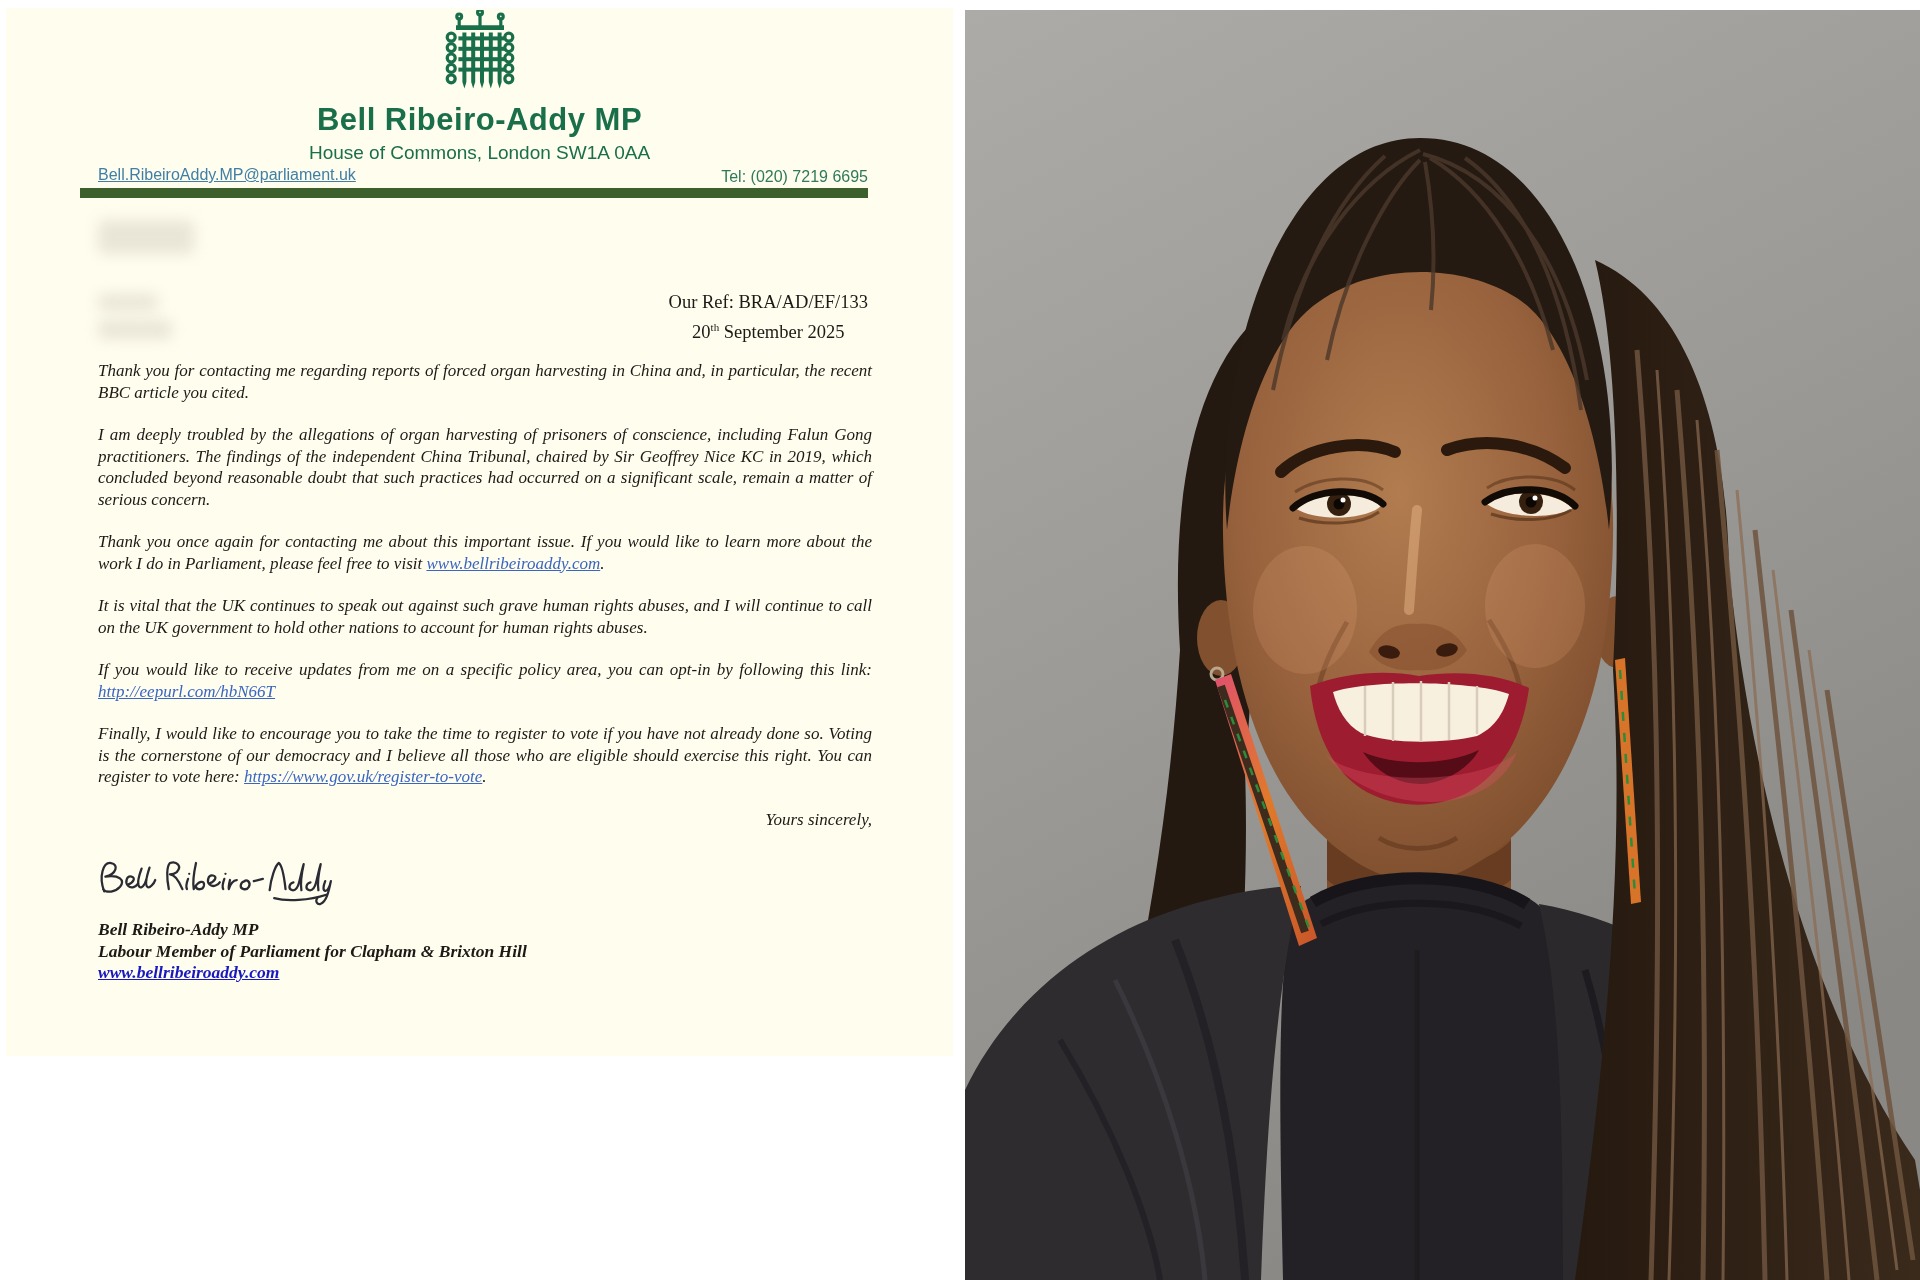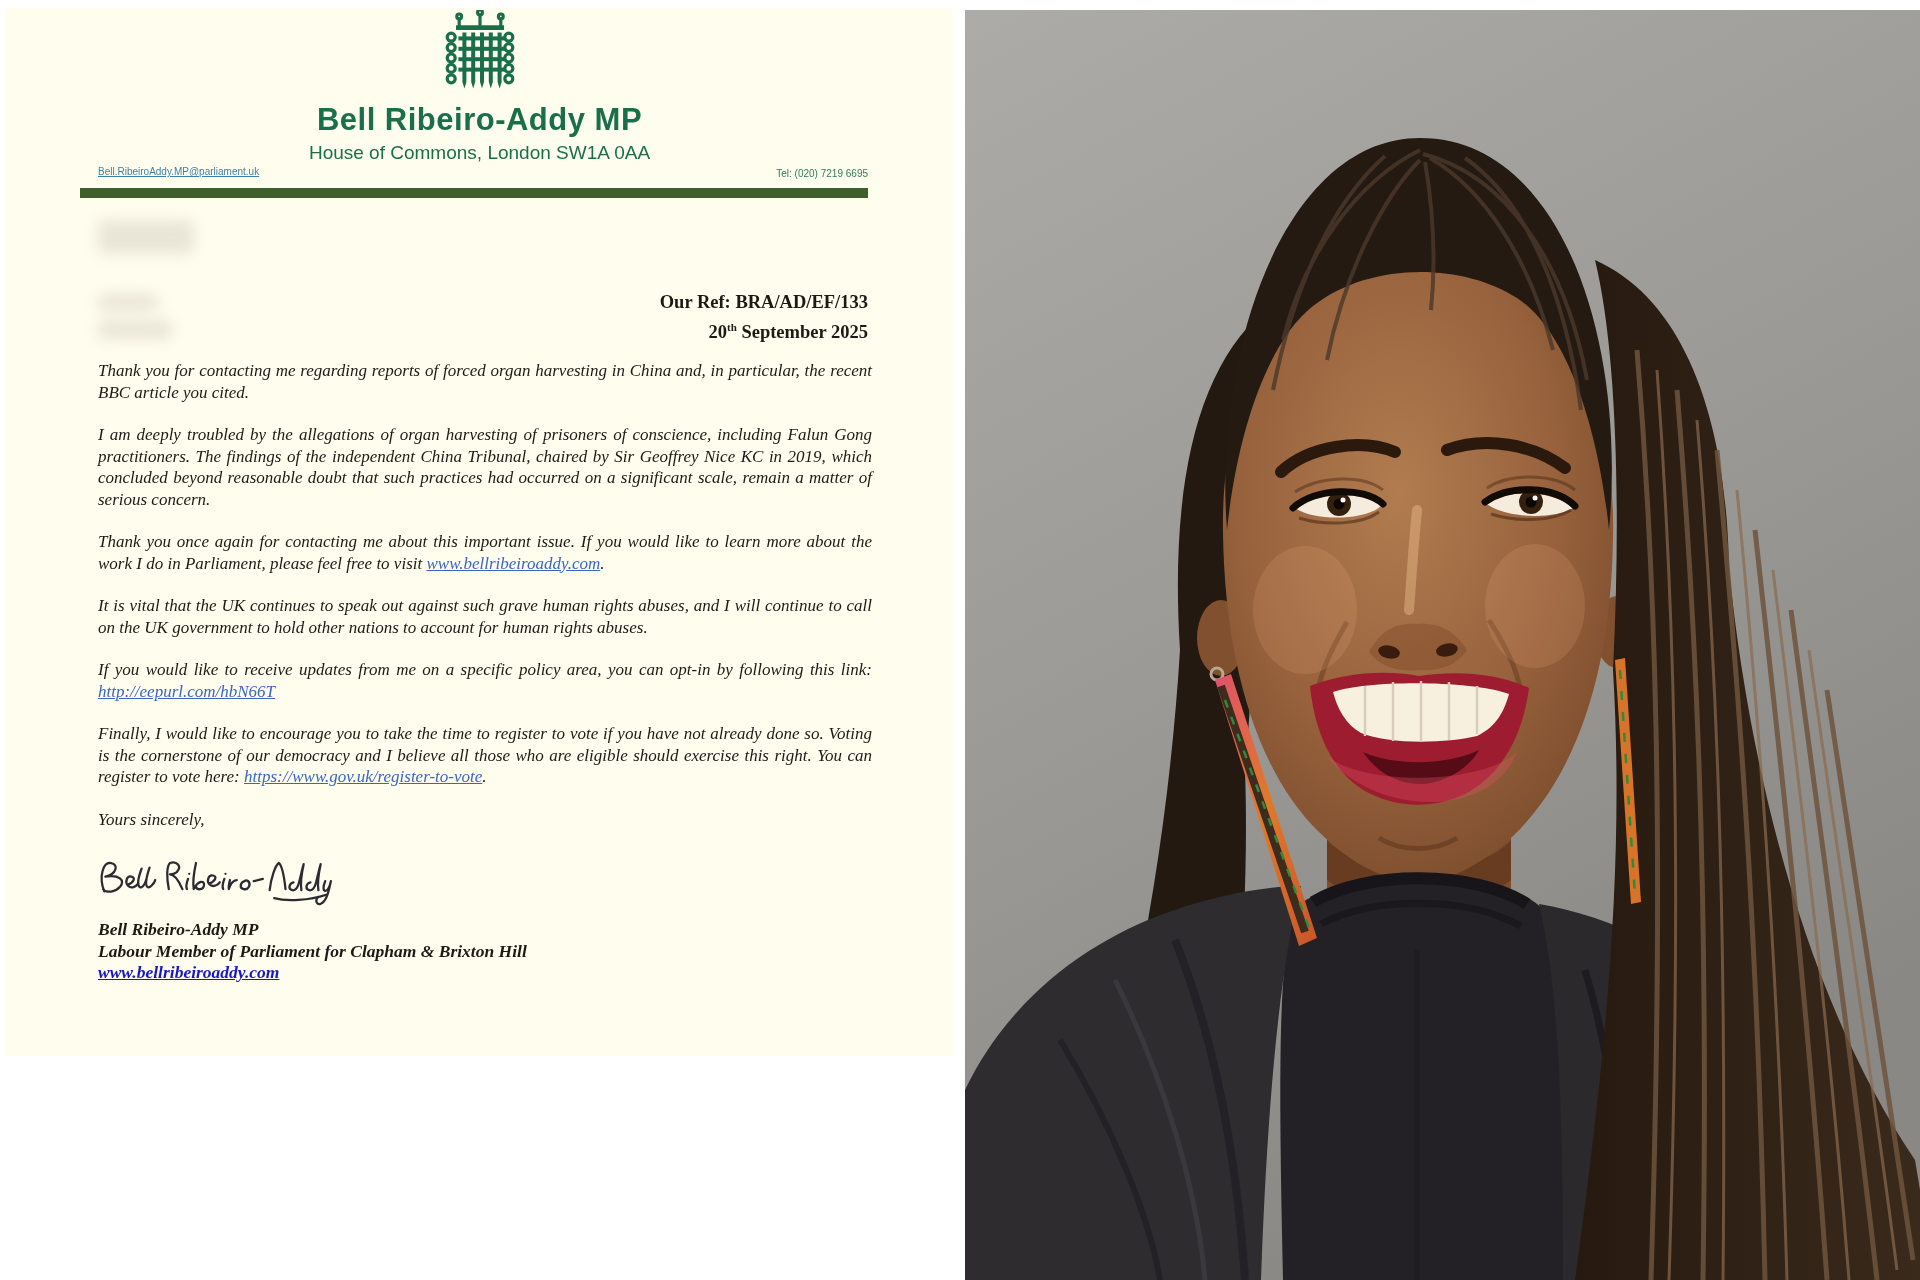--- a/index.html
+++ b/index.html
@@ -15,43 +15,43 @@
   .letter{
     position:absolute; left:6px; top:8px; width:947px; height:1048px;
     background:var(--paper);
   }
   .letterhead{position:absolute; left:0; top:0; width:100%; text-align:center;
     font-family:"Liberation Sans", sans-serif; color:var(--header-green);}
   .crest{display:block; margin:0 auto; margin-top:2px;}
   .mp-name{font-size:31px; font-weight:bold; letter-spacing:.5px; margin-top:4px;}
   .mp-sub{font-size:19px; margin-top:4px;}
   .contact-row{position:absolute; left:74px; right:85px; top:158px; height:18px;
-    font-family:"Liberation Sans", sans-serif; font-size:10px;}
+    font-family:"Liberation Sans", sans-serif; font-size:16px;}
   .contact-email{position:absolute; left:18px; top:0; color:var(--email-link);
     text-decoration:underline; cursor:pointer;}
   .contact-tel{position:absolute; right:0; top:2px; color:var(--tel-green);margin-left:21px;}
   .rule{position:absolute; left:74px; top:180px; width:788px; height:10px;
     background:var(--rule-green);}
 
   .redaction{position:absolute; background:#cfc9bc; filter:blur(7px); opacity:.45;
     border-radius:6px;}
   .red1{left:92px; top:212px; width:96px; height:34px;}
   .red2{left:92px; top:286px; width:60px; height:17px;}
   .red3{left:92px; top:312px; width:74px; height:19px;}
 
-  .refblock{position:absolute; right:85px; top:282px; text-align:right;
-    font-size:18.5px; line-height:25px;font-weight:bold;}
+  .refblock{position:absolute; right:85px; top:282px; text-align:center;
+    font-size:18.5px; line-height:25px;}
   .refblock sup{font-size:11px;}
 
   .body-copy{position:absolute; left:92px; top:352px; width:774px;
     font-size:17px; line-height:21.5px; text-align:justify;font-style:italic;}
   .body-copy p{margin-bottom:21px;}
   .body-copy a{color:var(--body-link); text-decoration:underline; cursor:pointer;}
 
-  .closing{margin-bottom:10px; text-align:left;}
+  .closing{margin-bottom:10px; text-align:right;}
   .signature-svg{display:block; margin:2px 0 6px -4px;}
   .signoff{font-weight:bold; font-size:17.5px; line-height:21.5px; text-align:left;}
   .signoff a{color:var(--signature-link); font-weight:bold; text-decoration:underline; cursor:pointer;}
 
   
   .photo{
     position:absolute; left:965px; top:10px; width:955px; height:1270px;
     background:var(--photo-bg); overflow:hidden;
   }
   .photo svg{display:block;}

